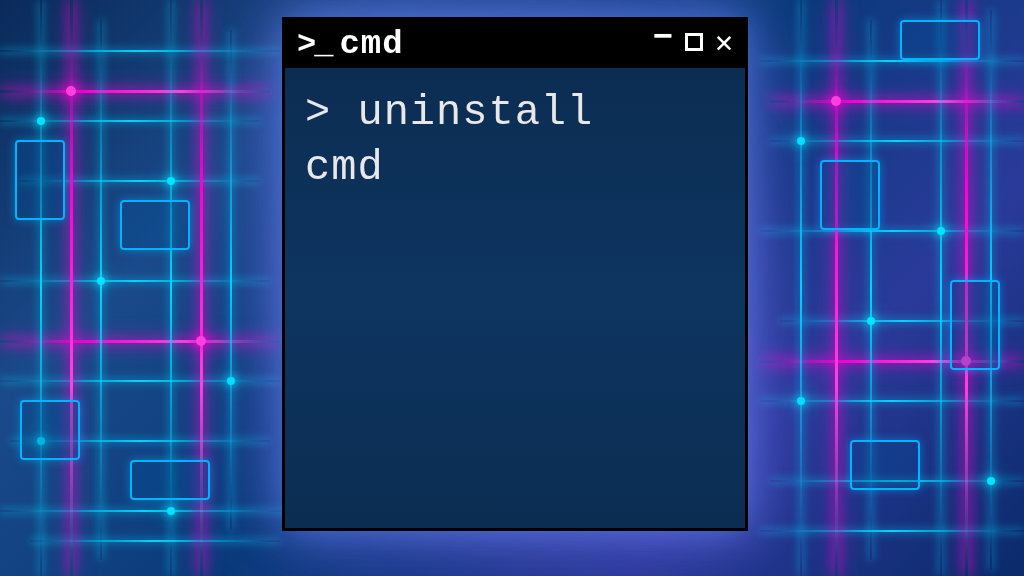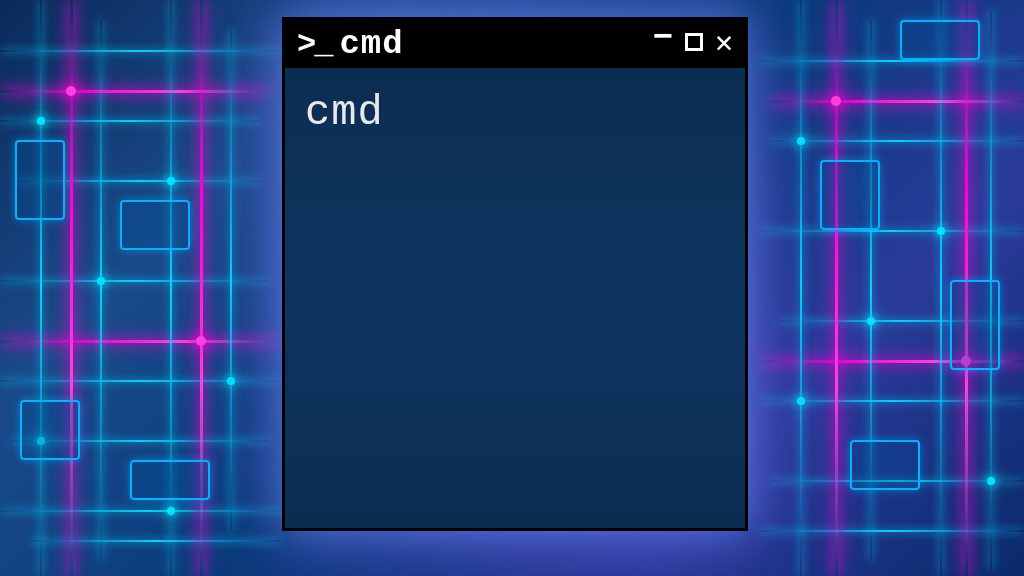--- a/index.html
+++ b/index.html
@@ -266,15 +266,18 @@
   <div class="titlebar">
     <span class="titlebar-icon">&gt;_</span>
     <span class="titlebar-title">cmd</span>
     <div class="window-controls">
       <span class="control-btn minimize-btn">−</span>
       <span class="control-btn"><span class="maximize-btn"></span></span>
       <span class="control-btn close-btn">✕</span>
     </div>
   </div>
   <div class="terminal-body">
+    <div class="prompt-line">
+      <span>&gt;</span> <span>uninstall</span>
+    </div>
     <div class="command-line">cmd</div>
   </div>
 </div>
 
 </body></html>

